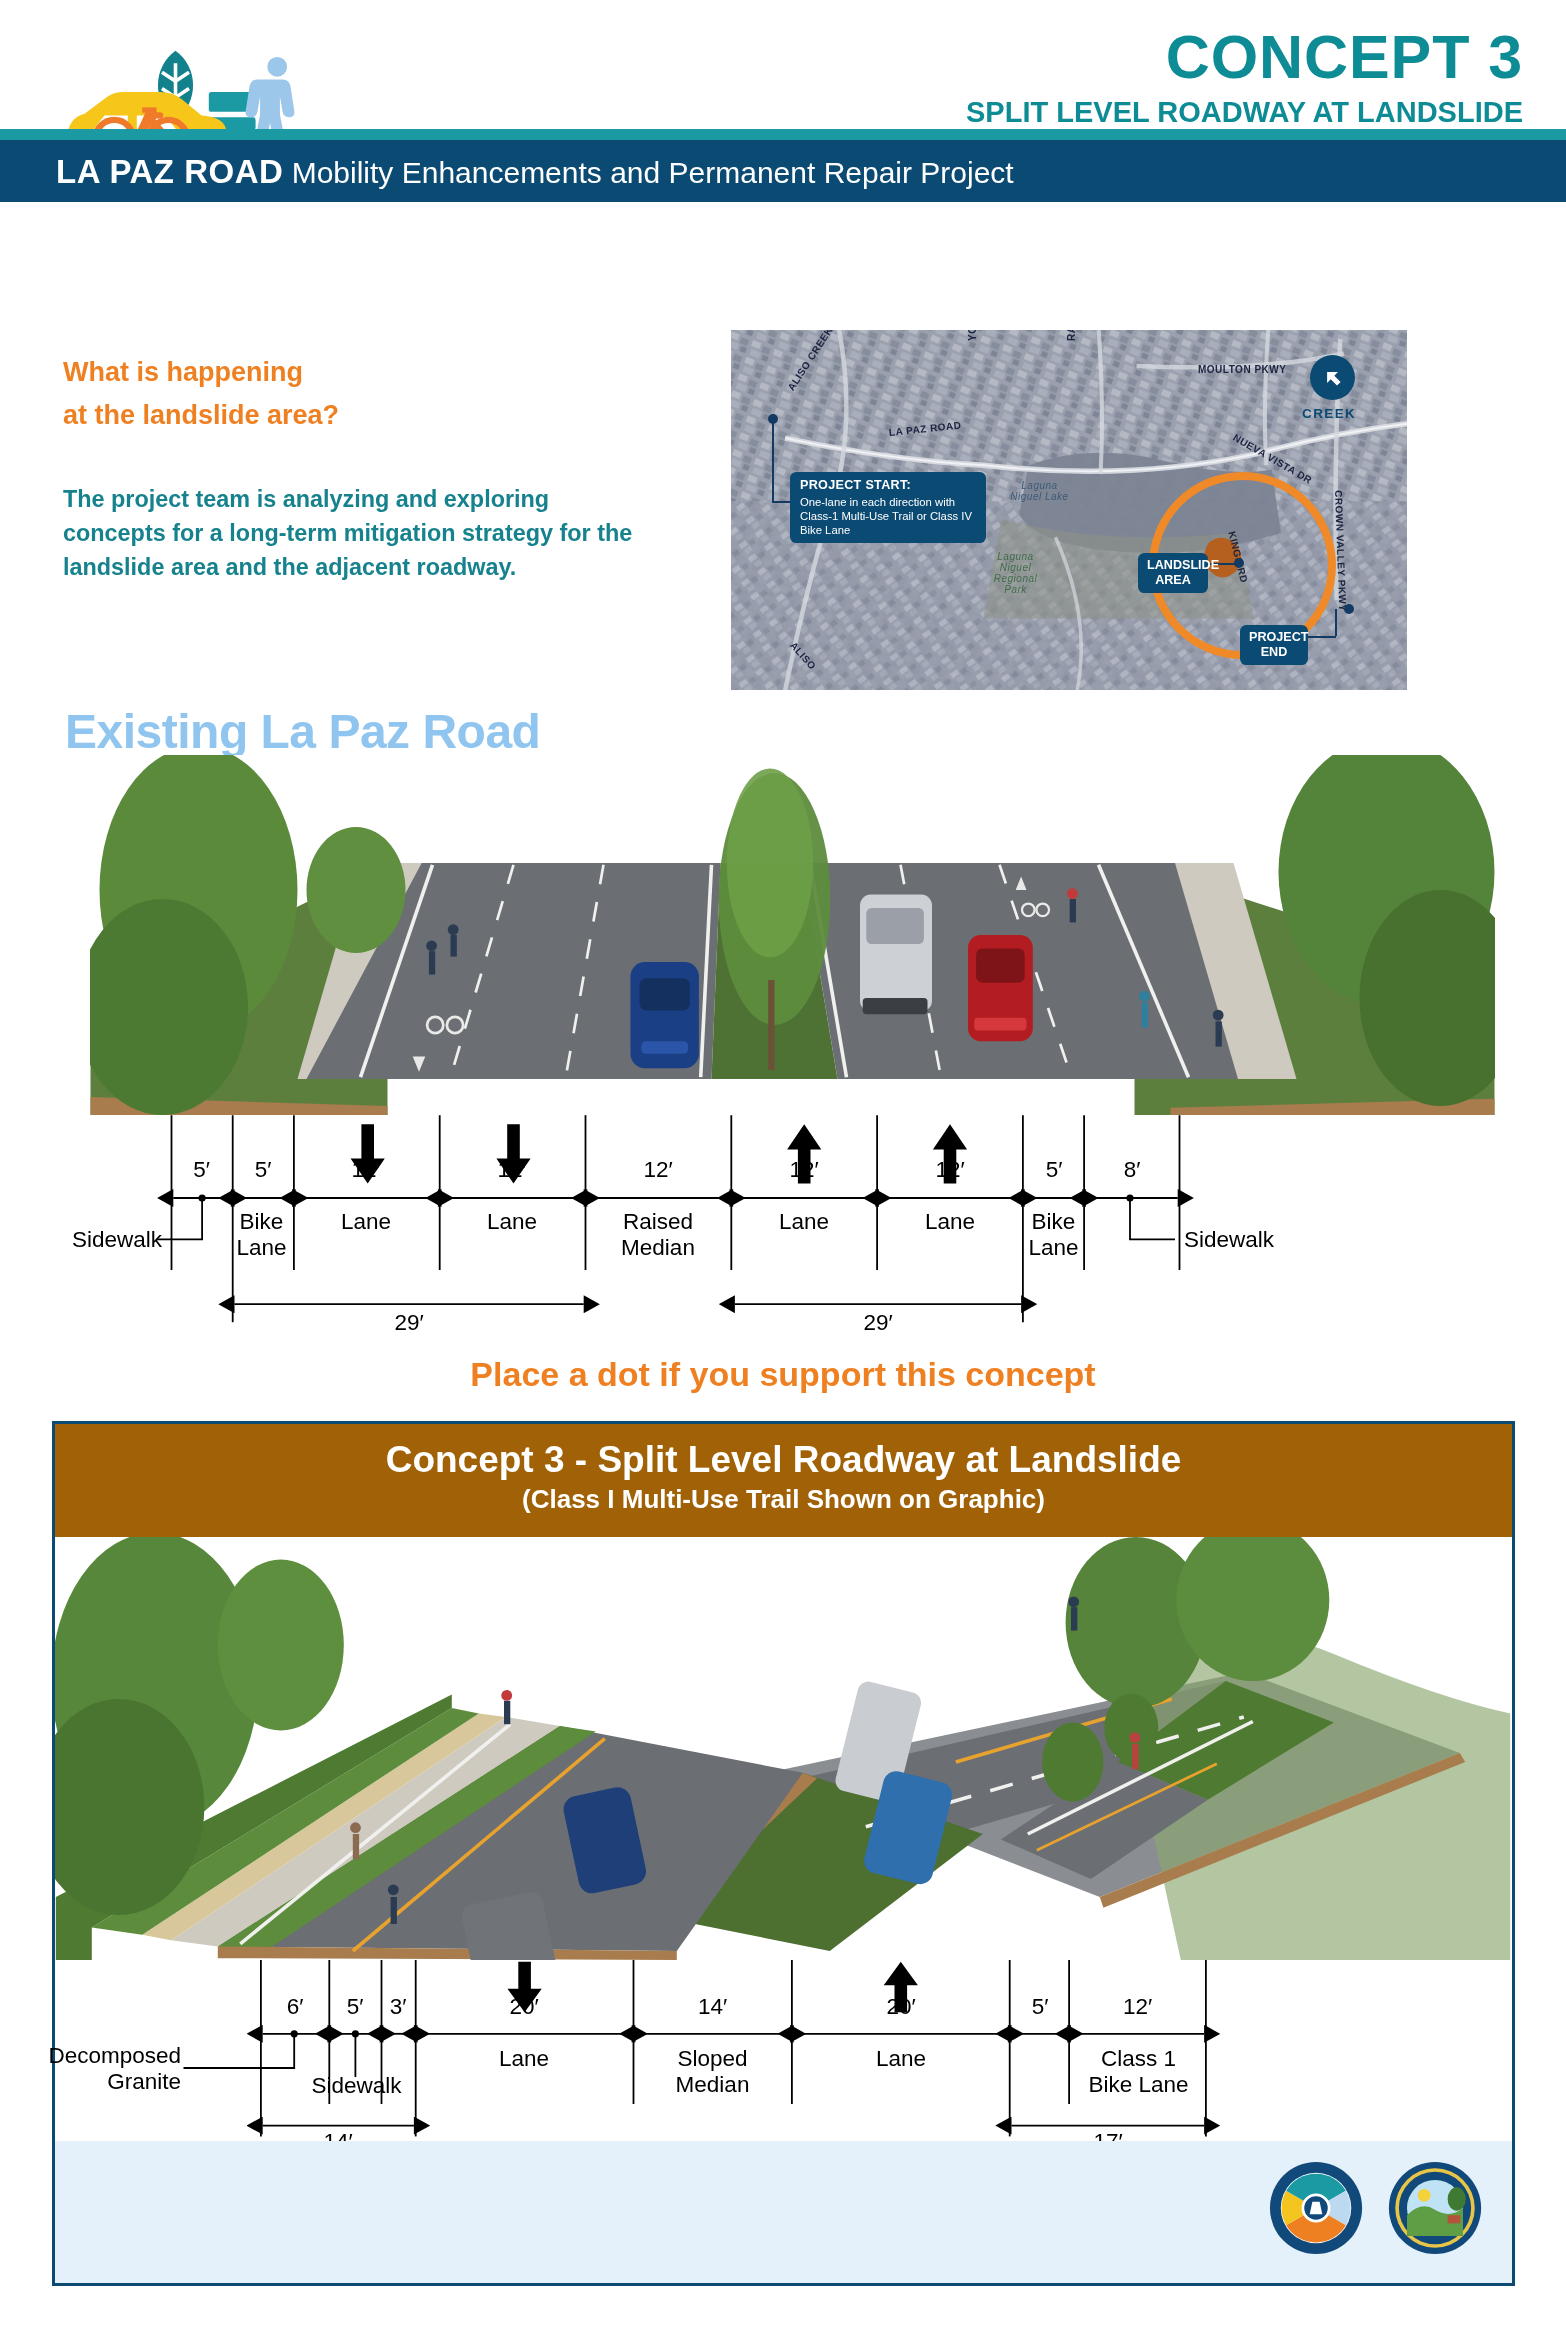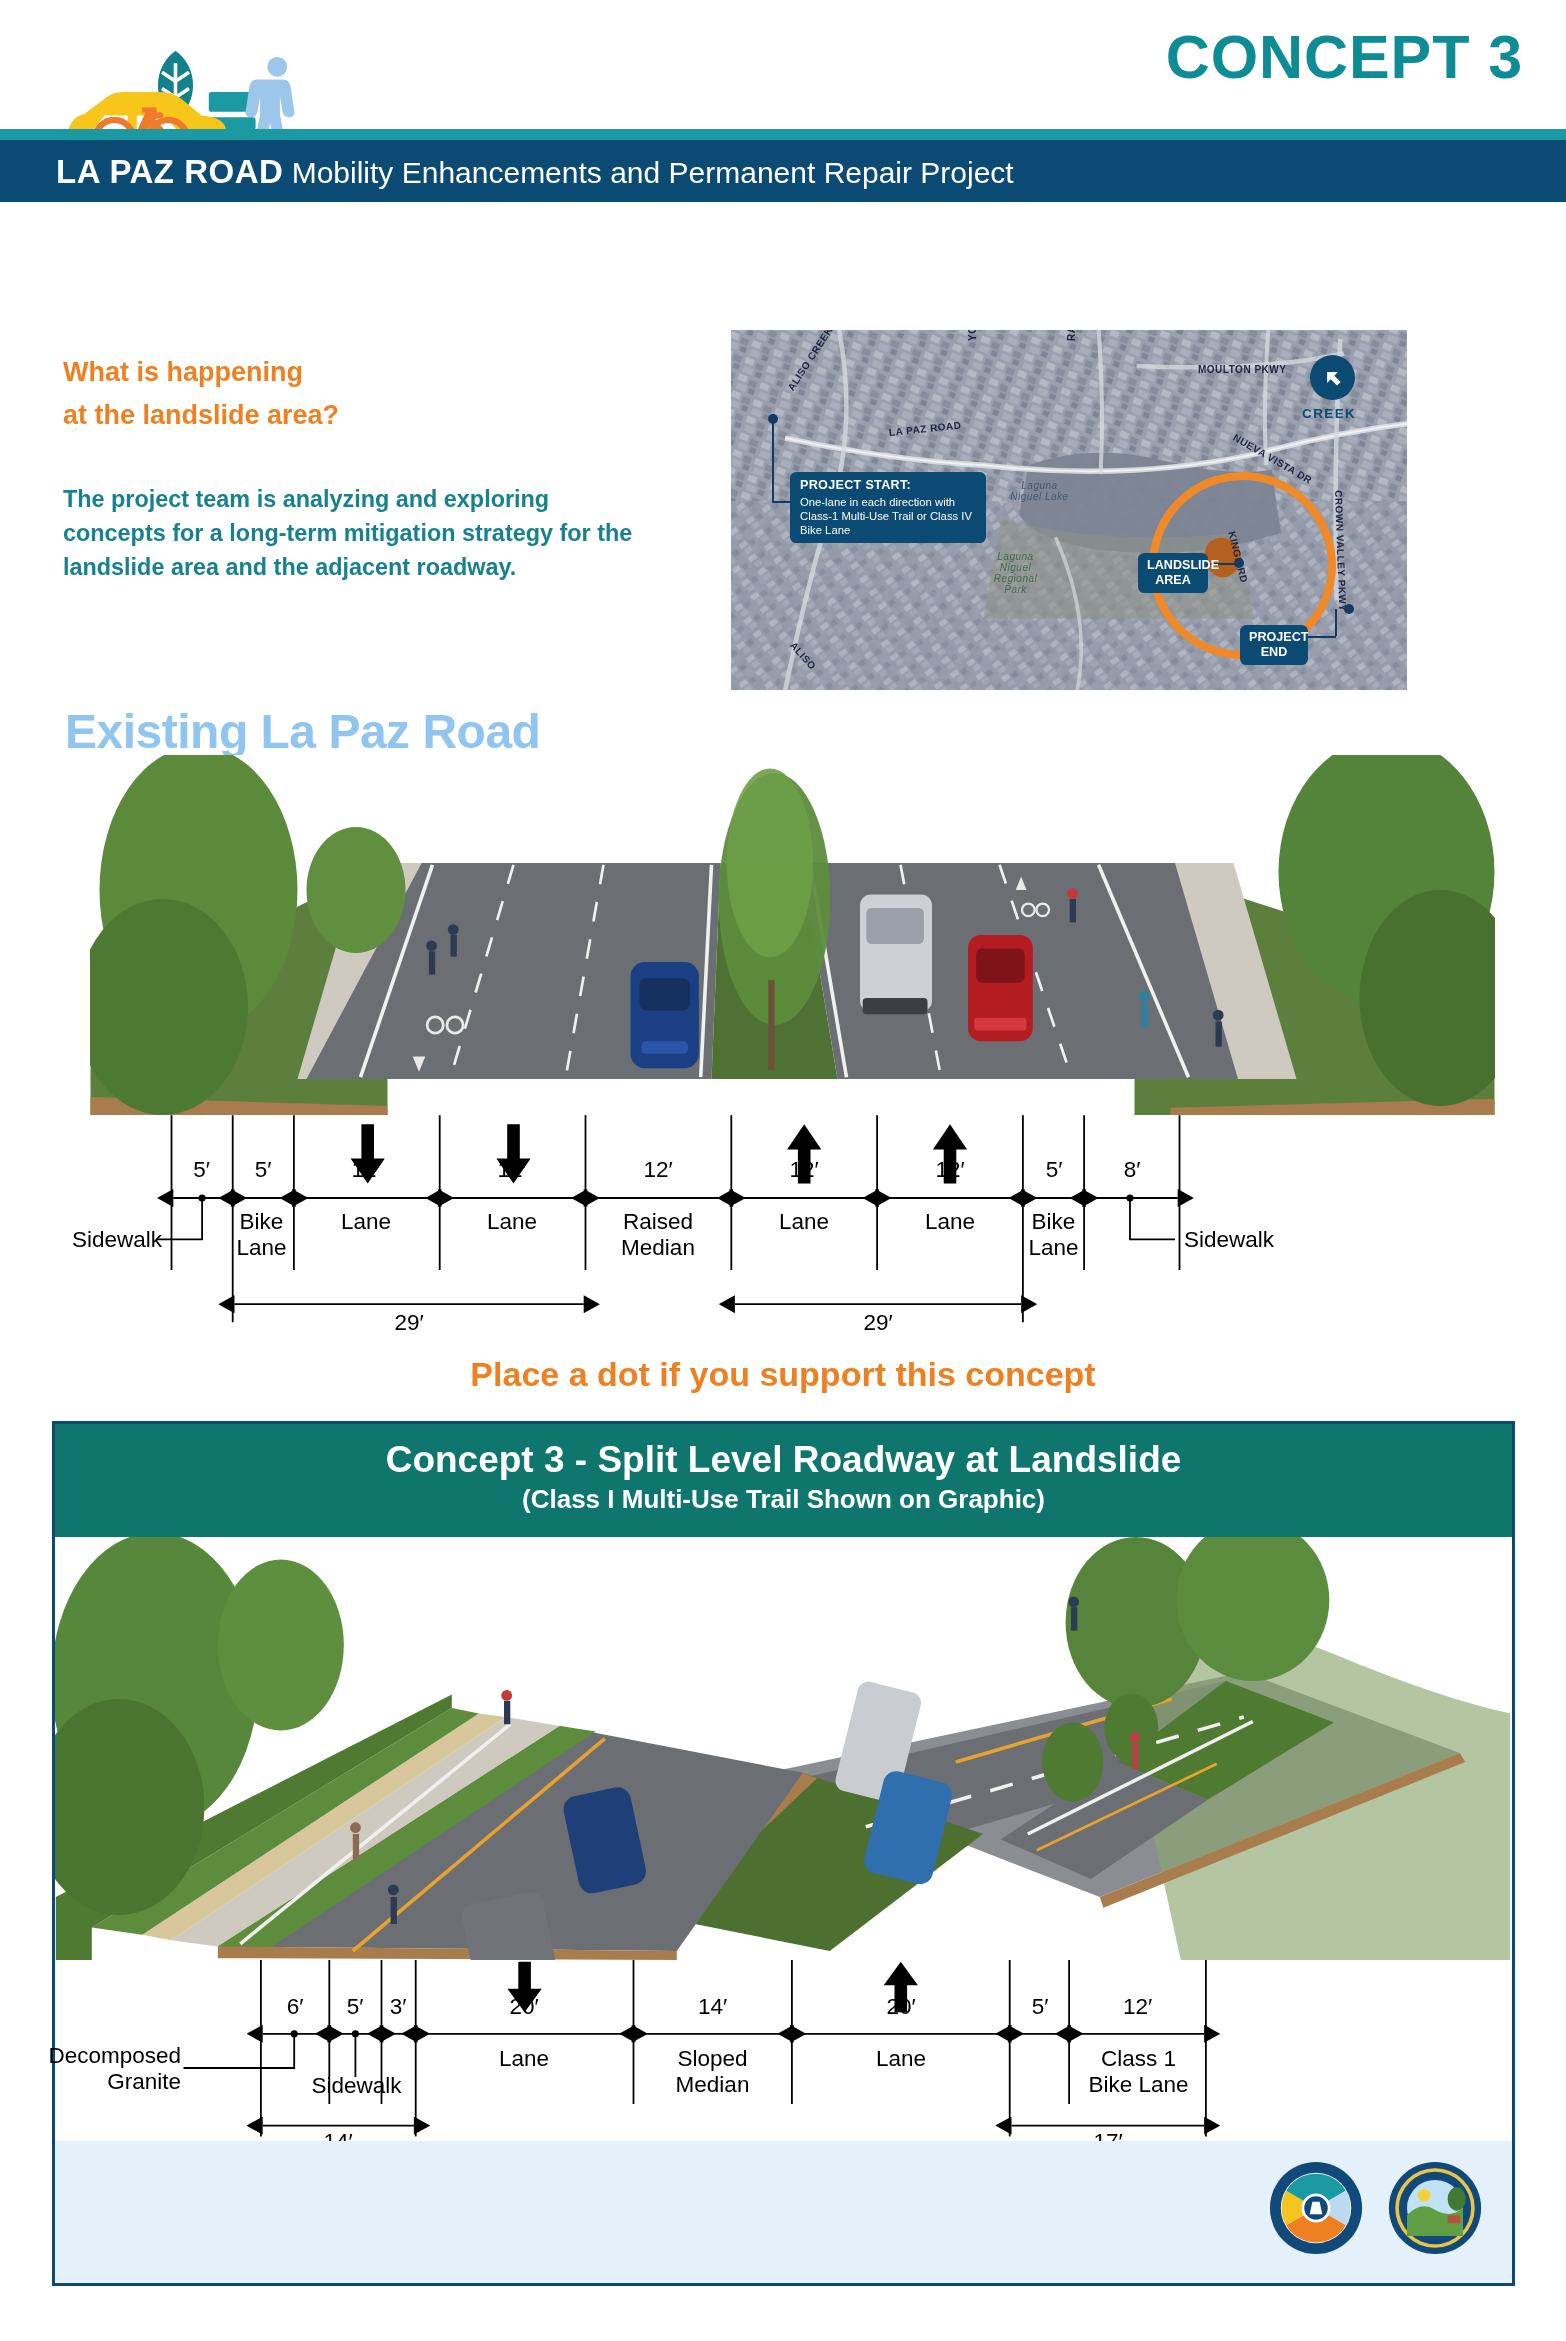--- a/index.html
+++ b/index.html
@@ -98,21 +98,21 @@
     position: absolute; left: 0; top: 1355px; width: 1566px; text-align: center;
     color: #ef8022; font-weight: bold; font-size: 34px;
   }
 
   
   .panel {
     position: absolute; left: 52px; top: 1421px; width: 1463px; height: 865px;
     border: 3.6px solid #0b4a73; background: #ffffff;
   }
   .panel-band {
-    position: absolute; left: 0; top: 0; width: 100%; height: 113px; background: #0f766e;
+    position: absolute; left: 0; top: 0; width: 100%; height: 113px; background: #a16207;
     color: #fff; text-align: center; padding-top: 12.6px;
   }
   .panel-band .t1 { font-weight: bold; font-size: 37px; line-height: 45px; }
   .panel-band .t2 { font-weight: bold; font-size: 26px; line-height: 34px; }
   .panel-footer {
     position: absolute; left: 0; bottom: 0; width: 100%; height: 142px; background: #e4f0fa;
   }
   .logo { position: absolute; border-radius: 50%; }
 </style>
 </head>
@@ -157,20 +157,21 @@
           <circle cx="67" cy="104" r="21"></circle>
           <circle cx="127" cy="104" r="21"></circle>
           <path d="M67 104 L92 104 L104 78 L118 78 M92 104 L112 78 M104 78 L127 104" stroke-linecap="round"></path>
           <path d="M98 72 h16" stroke-width="6"></path>
         </g>
       </svg>
     </div>
 
     <div class="hdr-title">
       <div class="l1">CONCEPT 3</div>
+      <div class="l2">SPLIT LEVEL ROADWAY AT LANDSLIDE</div>
     </div>
 
     <div class="teal-rule"></div>
 
     <div class="blue-band">
       <div class="blue-band-inner">
         <span class="bold">LA PAZ ROAD</span><span class="reg">&nbsp;</span><span class="reg">Mobility Enhancements and Permanent Repair Project</span>
       </div>
     </div>
   </div>

